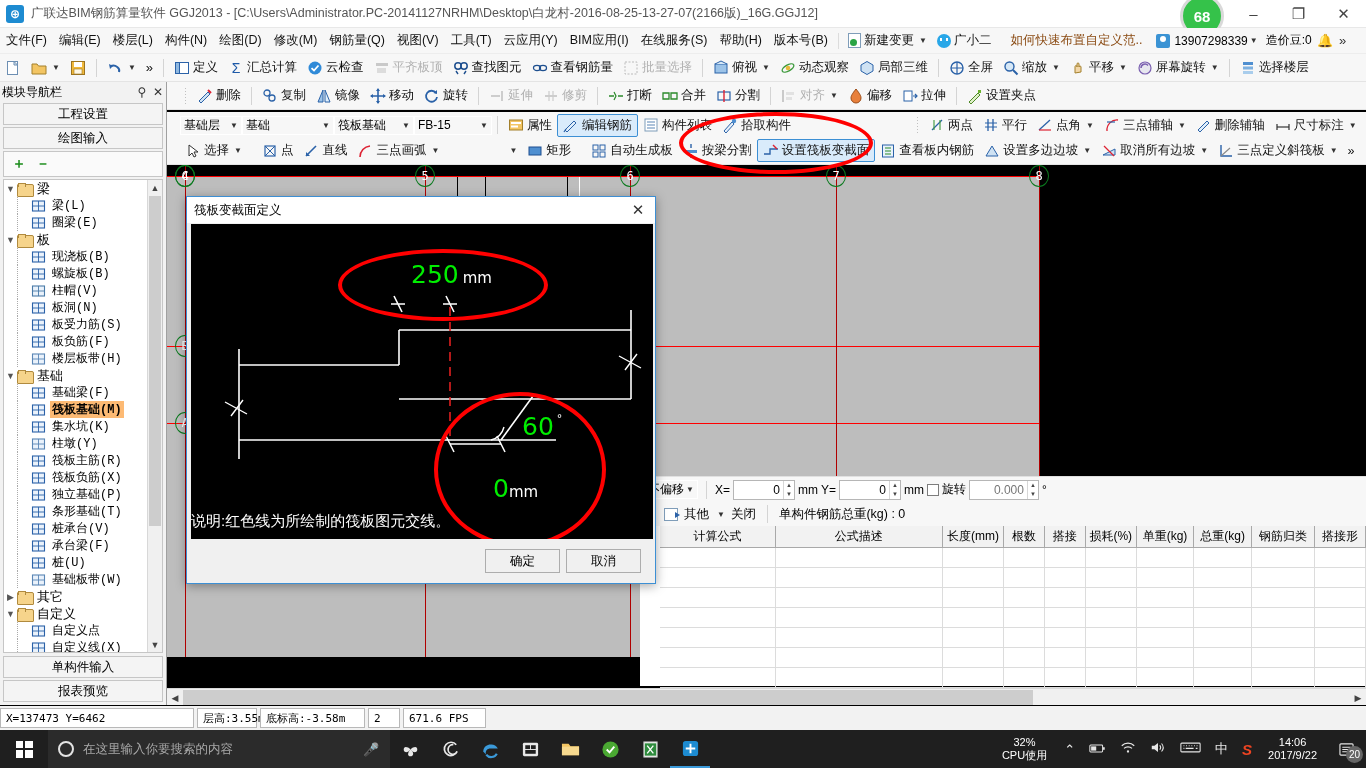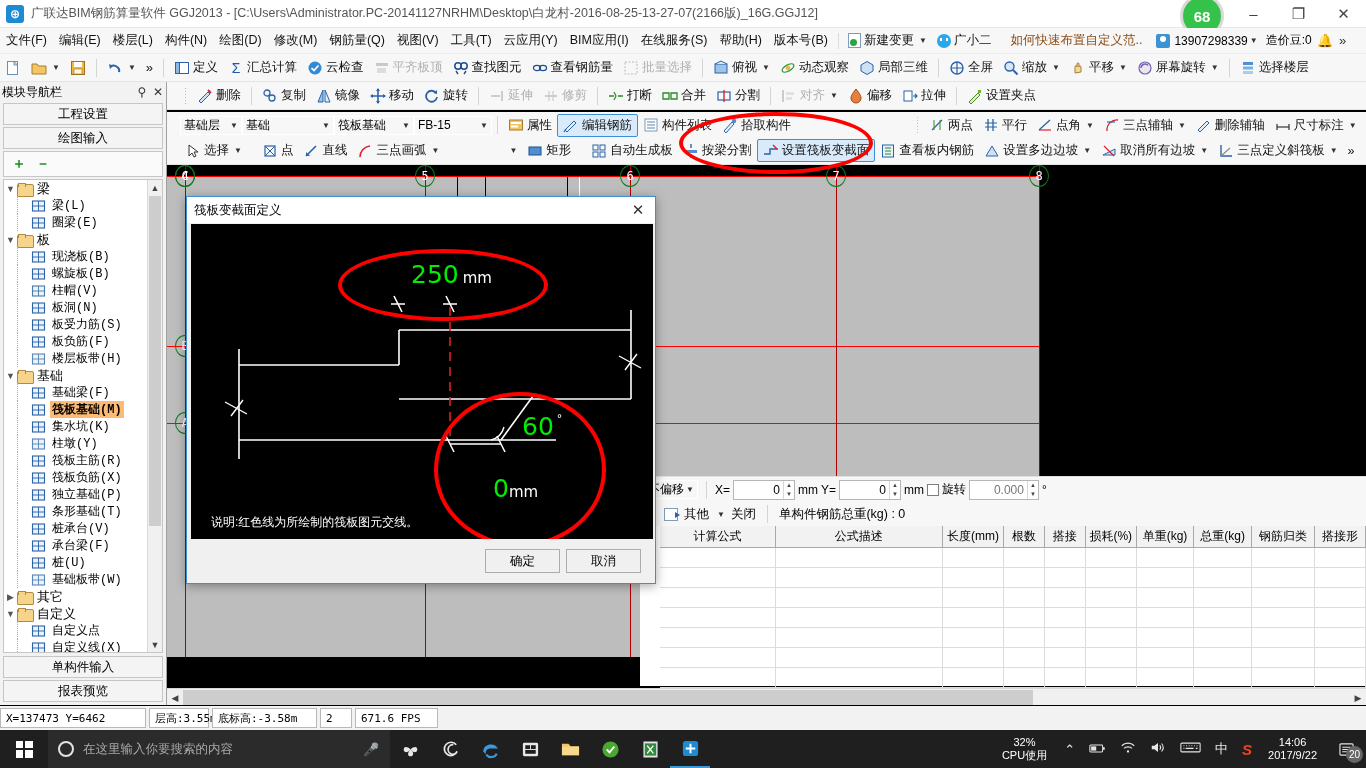--- a/index.html
+++ b/index.html
@@ -125,21 +125,21 @@
   .zeroleft{position:absolute;left:640px;top:498px;font-size:11px;color:#000;}
 
   
   .dialog{position:absolute;left:186px;top:196px;width:470px;height:388px;background:#f0f0f0;border:1px solid #3c8fd4;box-shadow:0 2px 10px rgba(0,0,0,.35);}
   .dlg-title{height:26px;background:#fff;display:flex;align-items:center;padding-left:7px;font-size:12.5px;color:#000;}
   .dlg-title .sp{flex:1;}
   .dlg-x{width:34px;height:26px;display:flex;align-items:center;justify-content:center;font-size:15px;color:#333;}
   .dlg-canvas{position:absolute;left:4px;top:27px;width:462px;height:315px;background:#000;overflow:hidden;}
   .dlg-foot{position:absolute;left:0;bottom:0;width:470px;height:44px;display:flex;align-items:center;justify-content:flex-end;gap:6px;padding-right:16px;}
   .dlg-btn{width:75px;height:24px;background:#f0f0f0;border:1px solid #adadad;font-size:12.5px;display:flex;align-items:center;justify-content:center;color:#000;}
-  .note{position:absolute;left:20px;bottom:8px;color:#fff;font-size:12px;white-space:nowrap;}
+  .note{position:absolute;left:0;bottom:8px;color:#fff;font-size:15px;white-space:nowrap;}
   .dimtxt{position:absolute;color:#00ee00;font-family:"DejaVu Sans",sans-serif;}
   .unittxt{color:#ffffff;font-size:14px;}
   .ovalmark{position:absolute;border:4px solid #ff0000;border-radius:50%;}
 
   
   .statusbar{position:absolute;left:0;top:706px;width:1366px;height:24px;background:#f2f2f2;display:flex;align-items:center;font-size:12px;}
   .sb-cell{height:20px;border:1px solid #b8b8b8;background:#fff;display:flex;align-items:center;padding:0 5px;margin-right:3px;font-family:"DejaVu Sans Mono",monospace;font-size:11px;white-space:nowrap;}
   .sb-msg{flex:1;font-family:"Liberation Sans",sans-serif;font-size:12px;}
 
   
@@ -1155,21 +1155,21 @@
     </div>
     <div class="dlg-foot">
       <div class="dlg-btn">确定</div>
       <div class="dlg-btn">取消</div>
     </div>
   </div>
 
   <div class="ovalmark" style="left:679px;top:112px;width:194px;height:62px;"></div>
 
   <div class="statusbar">
-    <div class="sb-cell" style="width:146px">X=137473  Y=6462</div>
+    <div class="sb-cell" style="width:194px">X=137473  Y=6462</div>
     <div class="sb-cell" style="width:60px">层高:3.55m</div>
     <div class="sb-cell" style="width:105px">底标高:-3.58m</div>
     <div class="sb-cell" style="width:32px">2</div>
     <div class="sb-cell" style="width:83px;margin-right:2px">671.6 FPS</div>
   </div>
 
   <div class="taskbar">
     <div class="start">
       <div class="winlogo">
           <div></div>

